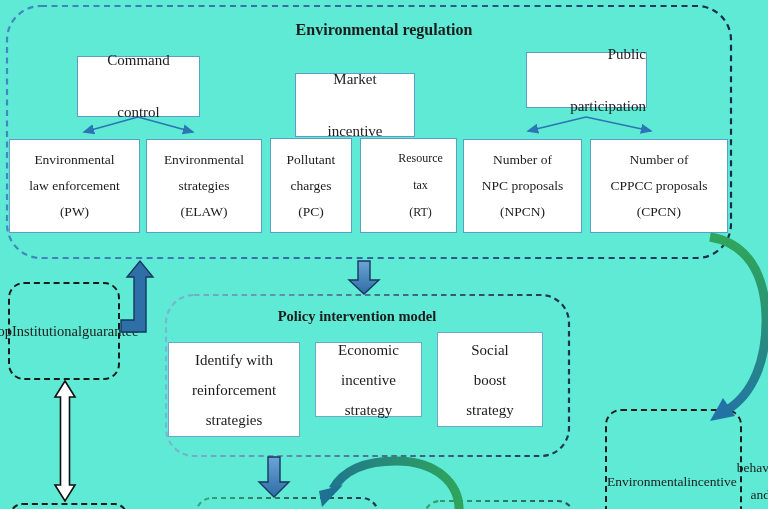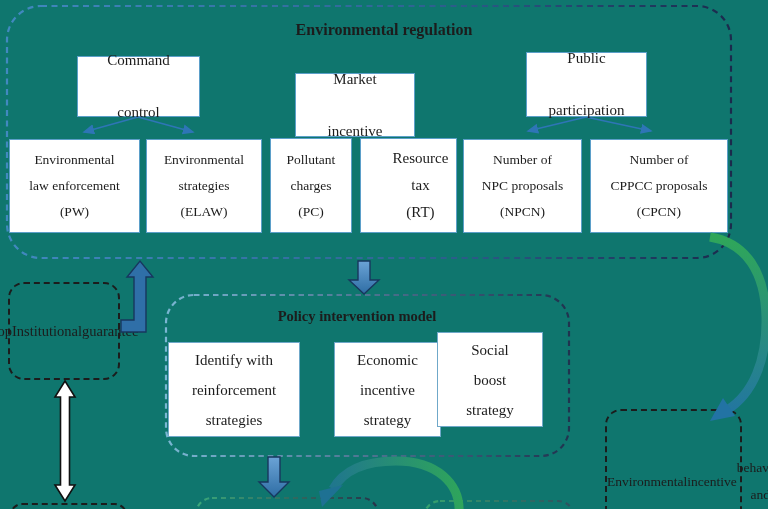--- a/index.html
+++ b/index.html
@@ -1,30 +1,30 @@
 <!DOCTYPE html>
 <html><head>
 <meta charset="utf-8">
 <style>
   html,body{margin:0;padding:0;background:#ffffff;}
   #stage{
     position:relative;width:768px;height:509px;overflow:hidden;
-    background:#0f766e;font-family:"Liberation Serif", serif;color:#1c1c1c;
+    background:#5eead4;font-family:"Liberation Serif", serif;color:#1c1c1c;
   }
   .lyr{position:absolute;left:0;top:0;width:768px;height:509px;}
   .box{
     position:absolute;box-sizing:border-box;background:#ffffff;
     border:1.5px solid #5b9fc9;
     display:flex;flex-direction:column;align-items:center;justify-content:center;
     text-align:center;z-index:2;
   }
   .box .ln{display:block;white-space:nowrap;}
   .pbox{font-size:15px;line-height:27px;gap:25px;}
   .cbox{font-size:13.5px;line-height:26px;}
-  .cbox-big{font-size:15px;line-height:27px;padding-left:24px;}
+  .cbox-big{font-size:12px;line-height:27px;padding-left:24px;}
   .sbox{border-color:#6fa8c9;font-size:15px;line-height:30px;}
   .dashbox{
     position:absolute;box-sizing:border-box;background:transparent;
     border:2px dashed #1c1c1c;border-radius:16px;
     display:flex;flex-direction:row;align-items:center;
     text-align:center;z-index:2;
   }
   .title{
     position:absolute;z-index:2;font-weight:bold;text-align:center;white-space:nowrap;
   }
@@ -81,21 +81,21 @@
   <div class="title t-outer" style="left:238px;top:21px;width:292px;">Environmental regulation</div>
 
   <div class="box pbox" style="left:77px;top:56px;width:123px;height:61px;">
     <span class="ln">Command</span>
     <span class="ln">control</span>
   </div>
   <div class="box pbox" style="left:295px;top:53px;width:120px;height:64px;margin-top:20px;">
     <span class="ln">Market</span>
     <span class="ln">incentive</span>
   </div>
-  <div class="box pbox" style="left:526px;top:52px;width:121px;height:65px;">
+  <div class="box pbox" style="left:526px;top:52px;width:121px;height:56px;align-items:flex-end;">
     <span class="ln">Public</span>
     <span class="ln">participation</span>
   </div>
 
   <div class="box cbox" style="left:9px;top:139px;width:131px;height:94px;">
     <span class="ln">Environmental</span>
     <span class="ln">law enforcement</span>
     <span class="ln">(PW)</span>
   </div>
   <div class="box cbox" style="left:146px;top:139px;width:116px;height:94px;">
@@ -124,21 +124,21 @@
     <span class="ln">(CPCN)</span>
   </div>
 
   <div class="title t-policy" style="left:257px;top:308px;width:200px;">Policy intervention model</div>
 
   <div class="box sbox" style="left:168px;top:342px;width:132px;height:95px;">
     <span class="ln">Identify with</span>
     <span class="ln">reinforcement</span>
     <span class="ln">strategies</span>
   </div>
-  <div class="box sbox" style="left:334px;top:342px;width:107px;height:95px;">
+  <div class="box sbox" style="left:315px;top:342px;width:107px;height:75px;">
     <span class="ln">Economic</span>
     <span class="ln">incentive</span>
     <span class="ln">strategy</span>
   </div>
   <div class="box sbox" style="left:437px;top:332px;width:106px;height:95px;">
     <span class="ln">Social</span>
     <span class="ln">boost</span>
     <span class="ln">strategy</span>
   </div>
 

